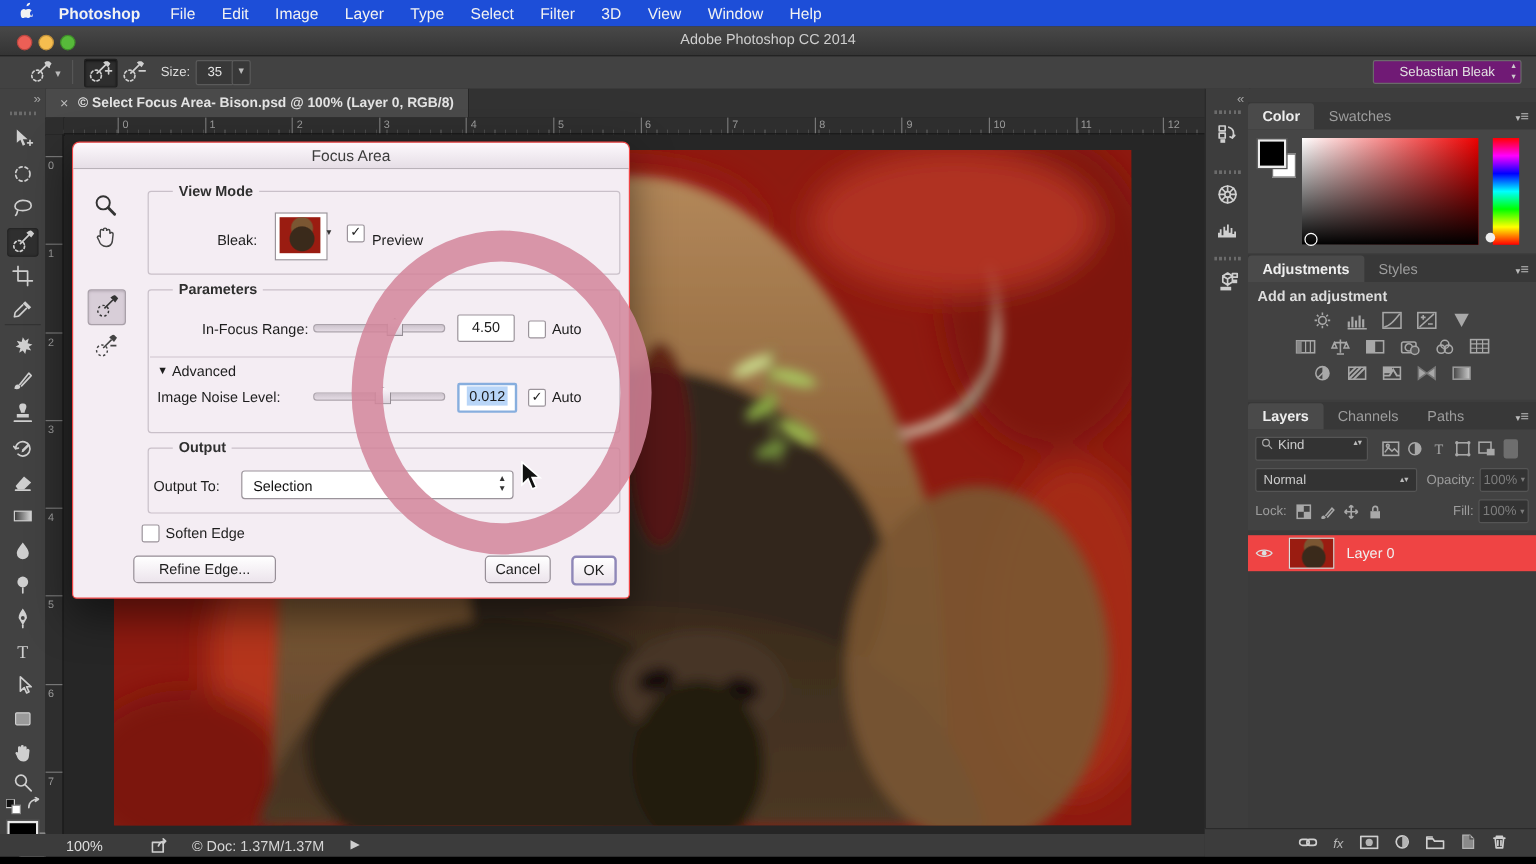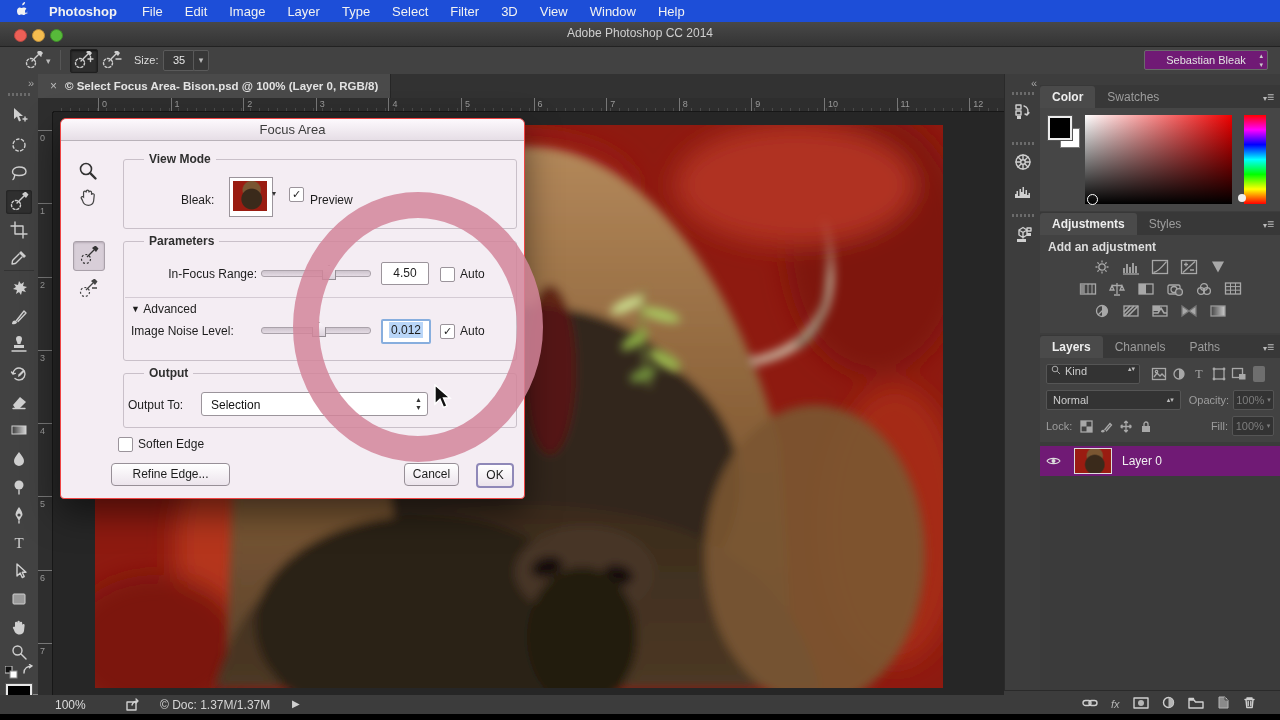--- a/index.html
+++ b/index.html
@@ -724,21 +724,21 @@
               </svg>
             </span>
           <span style="margin-left:auto;font-size:11px;color:#9d9d9d;">Fill:</span>
           <span class="dwell dim" style="margin-left:4px;width:40px;height:18px;display:flex;align-items:center;justify-content:center;font-size:11px;gap:3px;">
             <span>100%</span>
               <span style="font-size:7px;">▾</span>
           </span>
         </div>
 
         <div style="position:absolute;left:0;top:84px;width:240px;height:270px;background:#3b3b3b;">
-          <div class="lrow" style="left:0;top:4px;width:240px;height:30px;background:#701a75;">
+          <div class="lrow" style="left:0;top:4px;width:240px;height:30px;background:#ef4444;">
             <span style="width:26px;display:flex;justify-content:center;">
               <svg width="15" height="10" viewBox="0 0 15 10">
                   <path d="M1 5 C3.5 1.5 11.5 1.5 14 5 C11.5 8.5 3.5 8.5 1 5 Z" fill="none" stroke="#ddd" stroke-width="1.1"></path>
                   <circle cx="7.5" cy="5" r="2" fill="#ddd"></circle>
                 </svg>
             </span>
             <span style="width:36px;height:24px;border:1px solid #ddd;margin-left:8px;background:radial-gradient(circle at 55% 65%, #3a2a1b 0 36%, transparent 42%),radial-gradient(circle at 55% 28%, #7a5632 0 28%, transparent 34%),#9a1c11;"></span>
             <span style="margin-left:10px;color:#f0f0f0;font-size:12px;">Layer 0</span>
           </div>
         </div>

